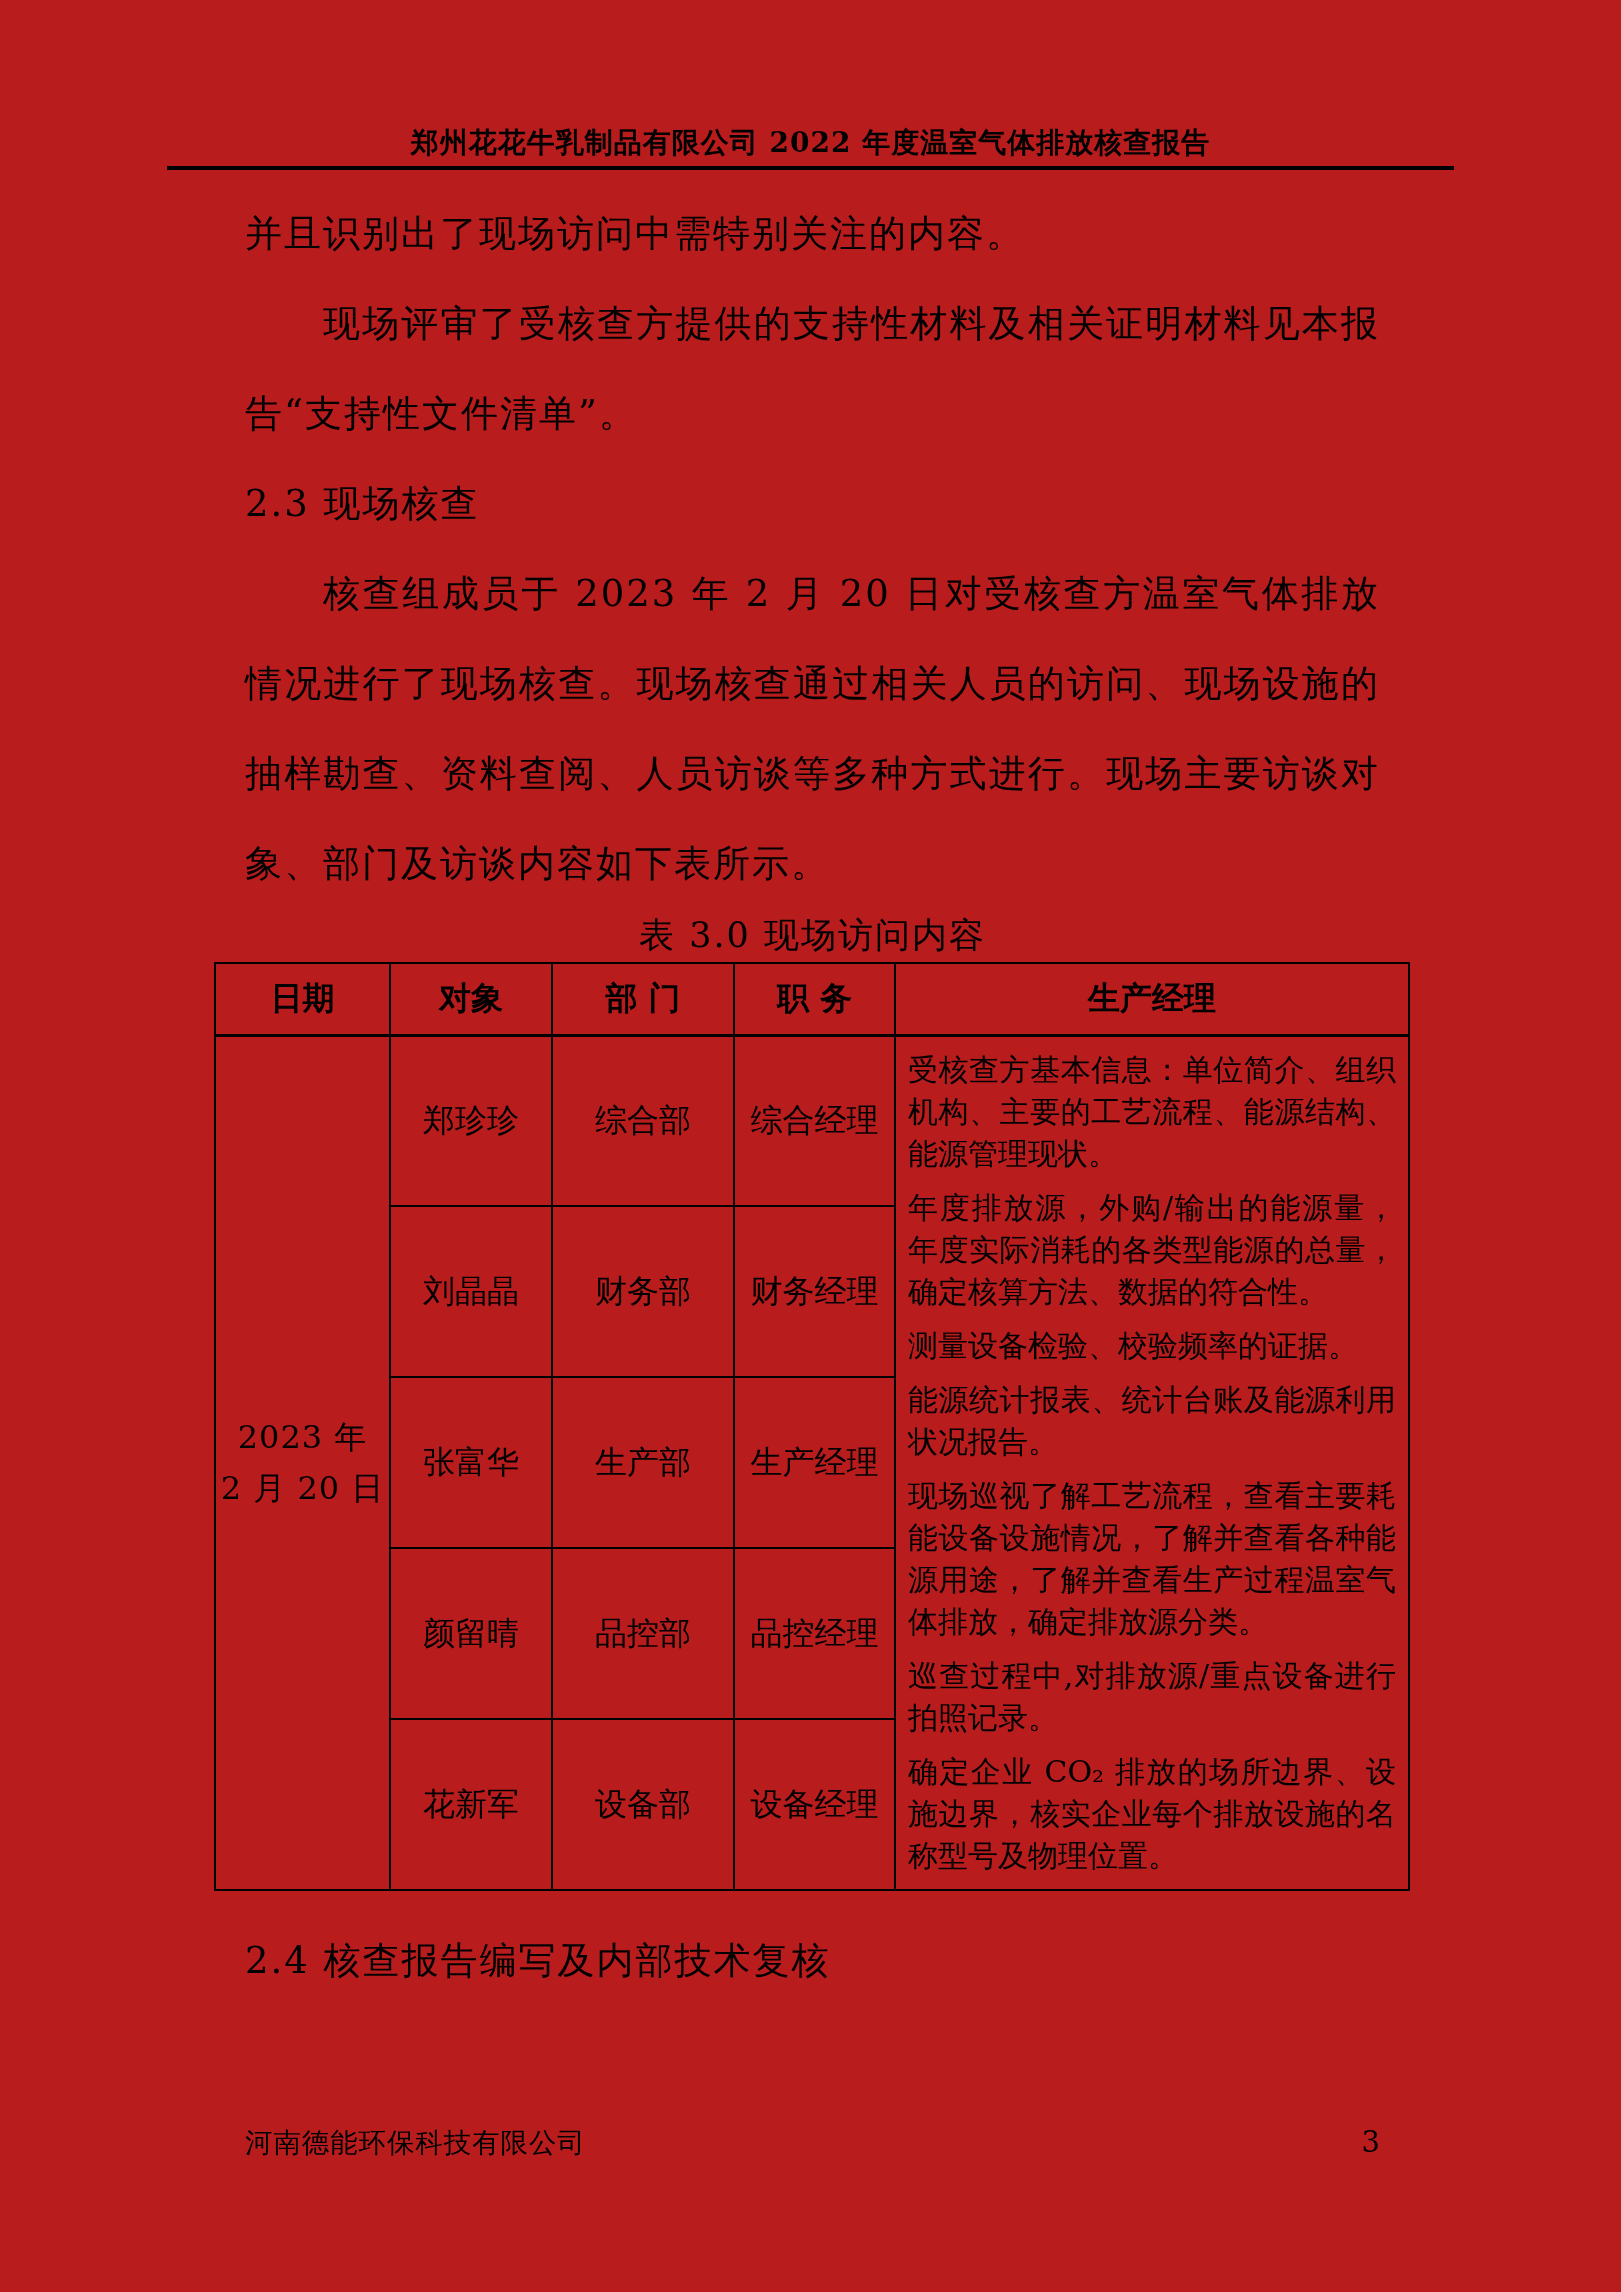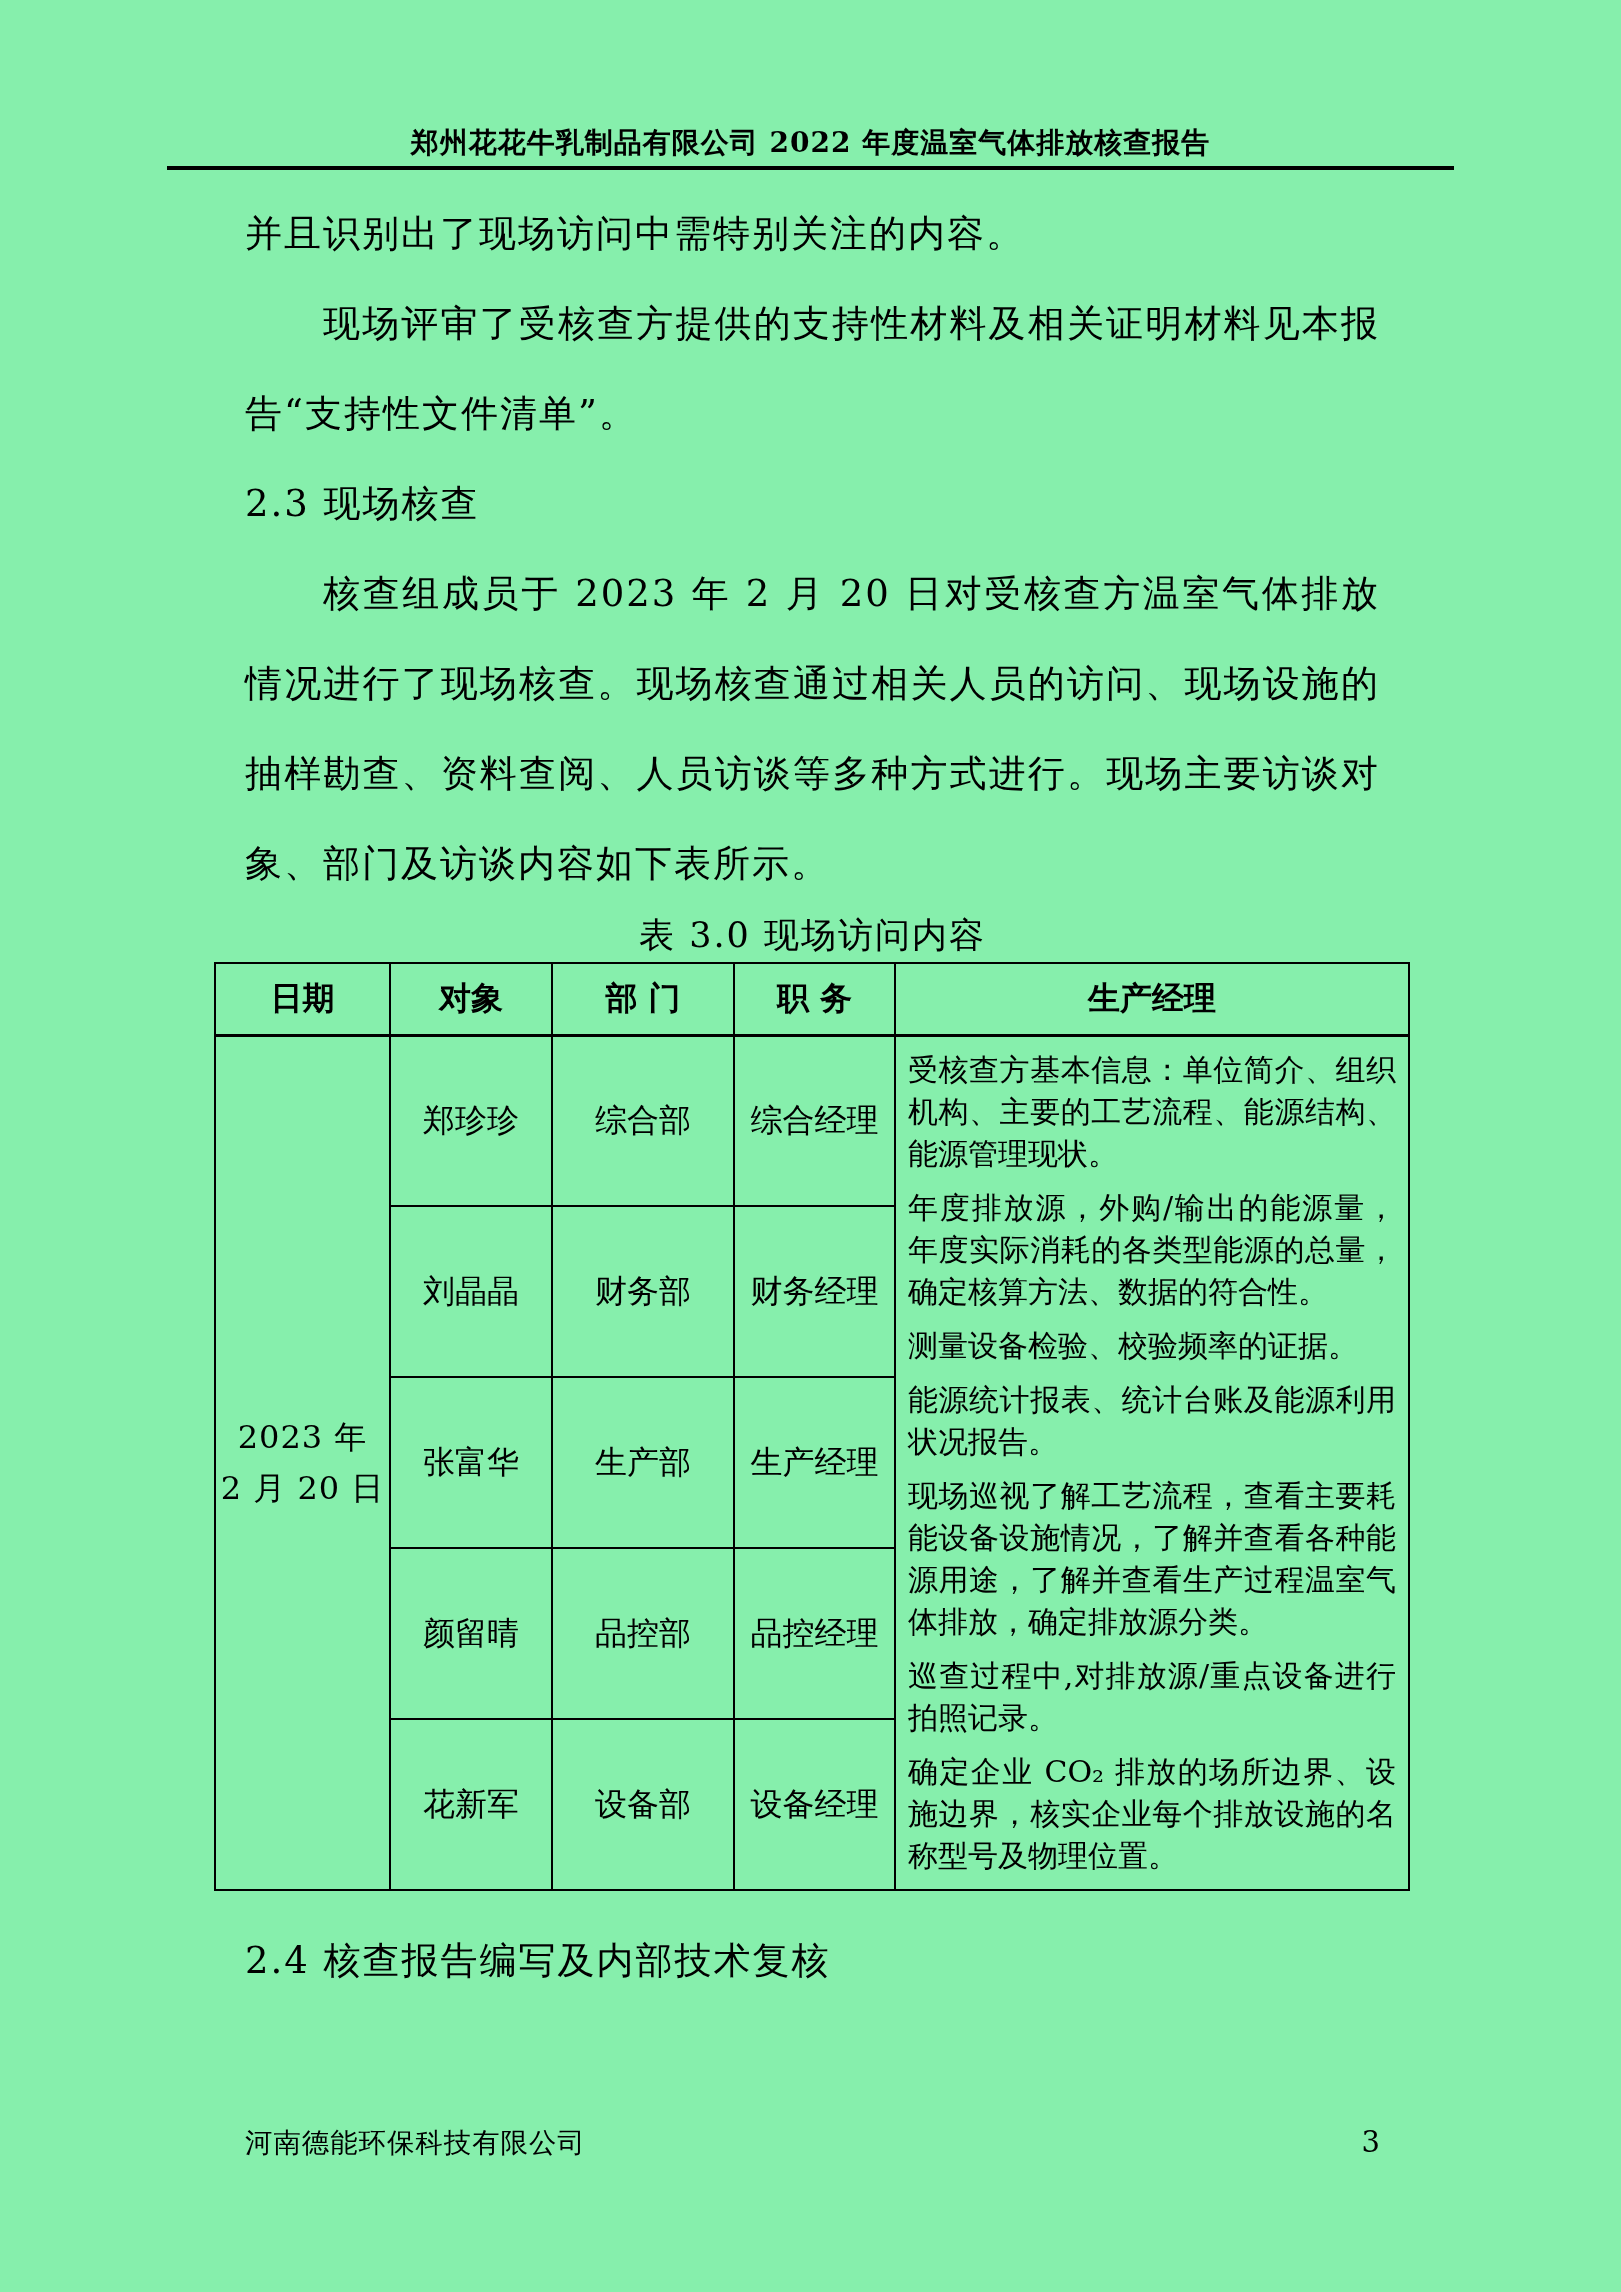--- a/index.html
+++ b/index.html
@@ -1,21 +1,21 @@
 <!DOCTYPE html>
 <html><head>
 <meta charset="utf-8">
 <style>
   html, body { margin: 0; padding: 0; background: #9b9b9b; }
   .page {
     position: relative;
     width: 1621px;
     height: 2293px;
     margin: 0 auto;
-    background: #86efac;
+    background: #b91c1c;
     color: #000000;
     font-family: "DejaVu Serif", "Liberation Serif", serif;
     overflow: hidden;
     box-sizing: border-box;
   }
   .running-header {
     margin: 0 167px;
     padding-top: 125px;
   }
   .header-title {

